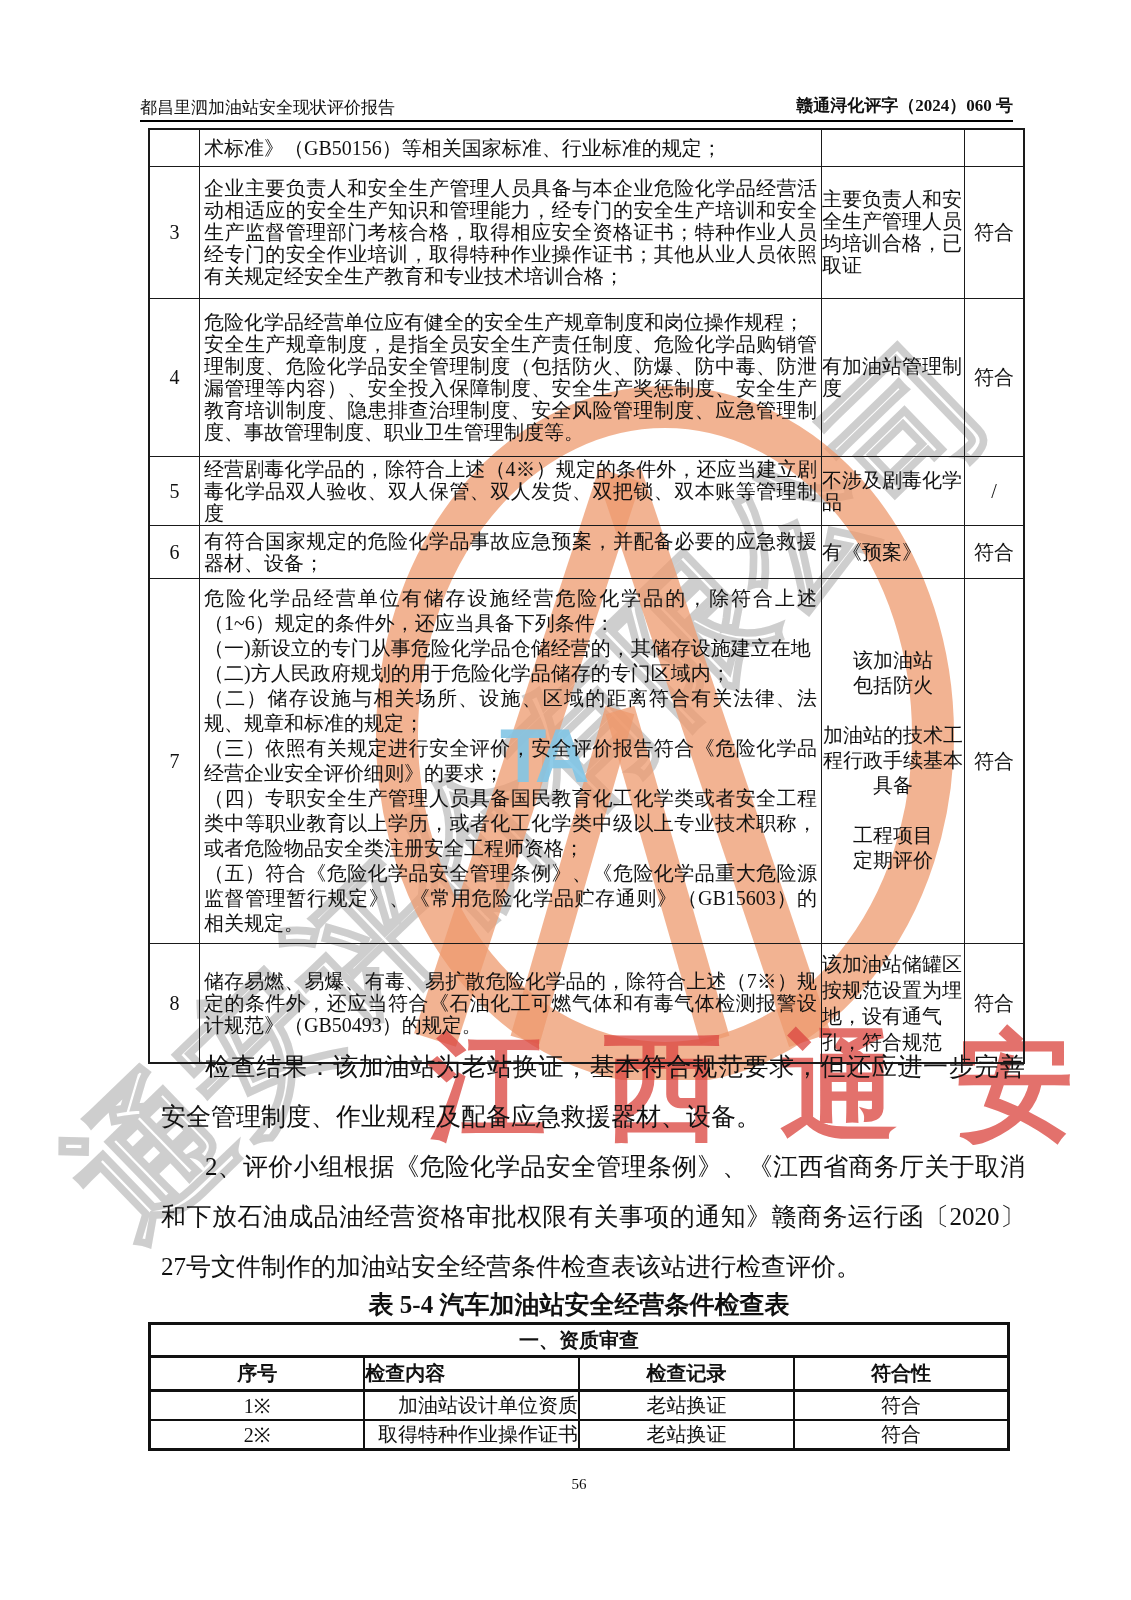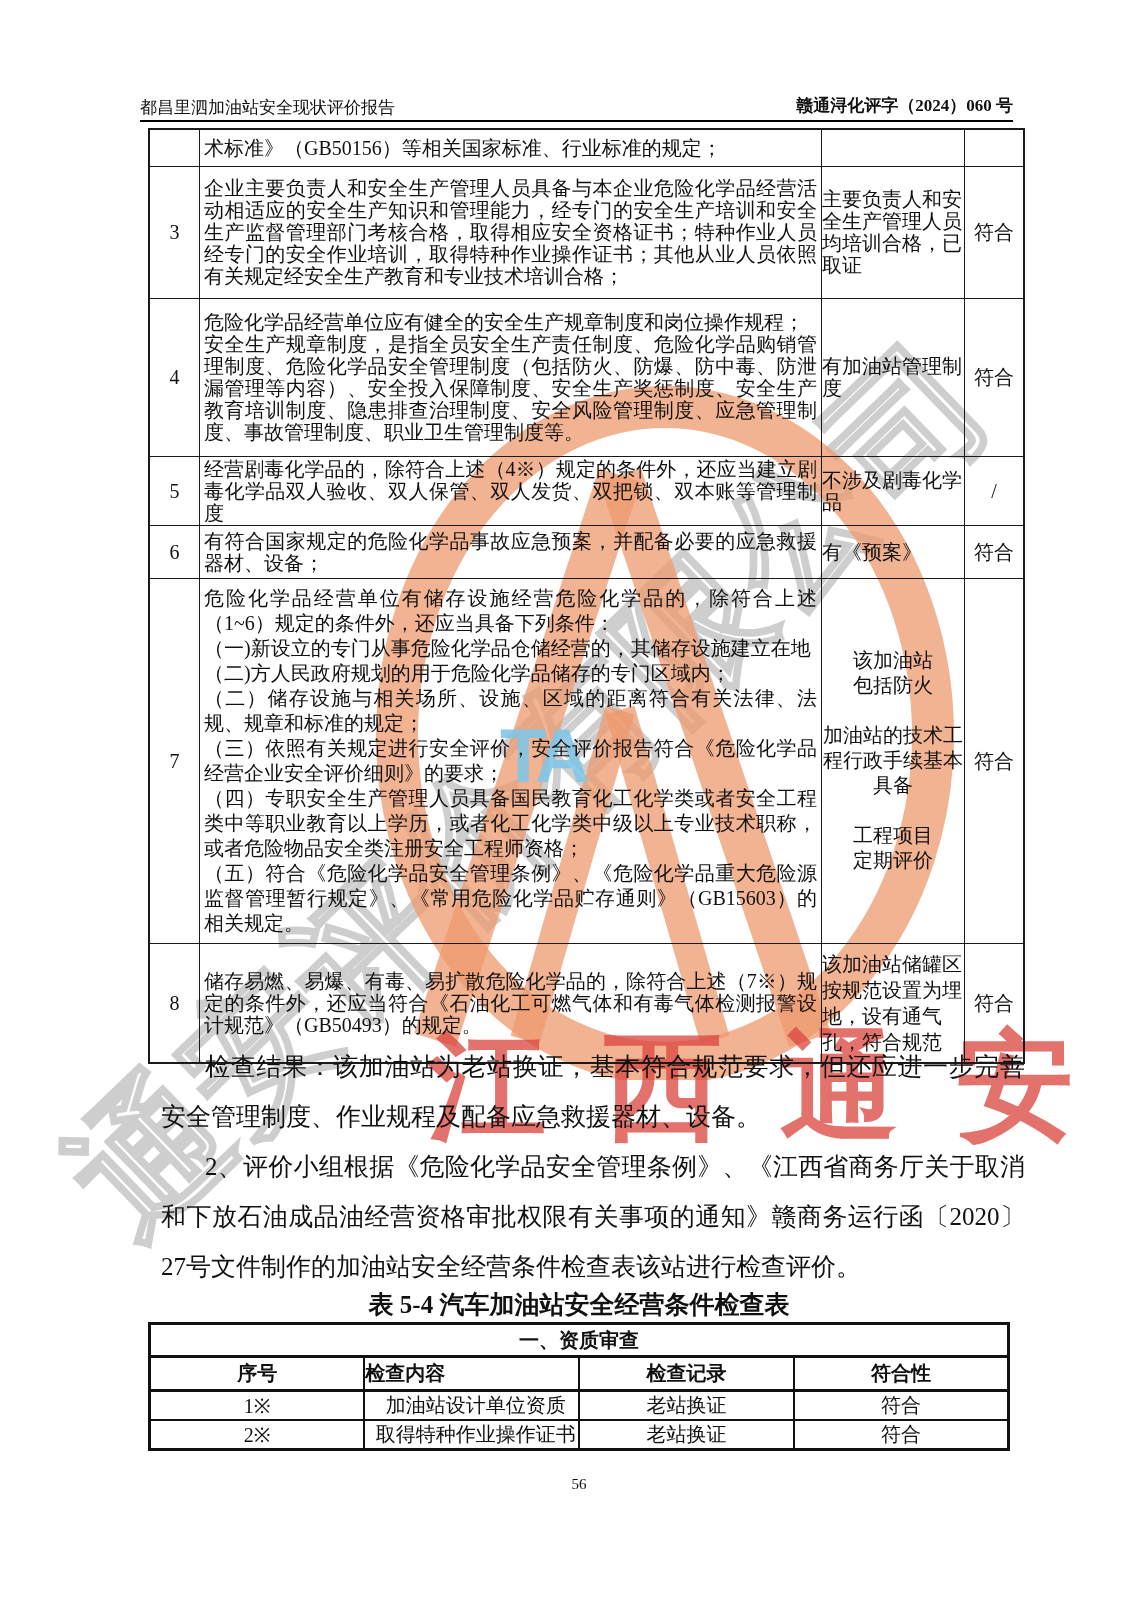--- a/index.html
+++ b/index.html
@@ -54,21 +54,21 @@
   
   .t2-title{position:absolute;z-index:1;left:148px;top:1288px;width:862px;
             text-align:center;font-size:25px;font-weight:bold;}
   .t2{position:absolute;z-index:1;left:148px;top:1322px;width:862px;
       font-size:20px;border:3px solid #111;}
   .t2 td{border:2px solid #111;vertical-align:middle;overflow:hidden;padding:0;}
   .t2 tr.sec td{border-bottom:3px solid #111;height:30px;text-align:center;font-weight:bold;}
   .t2 tr.head td{border-bottom:3px solid #111;height:31px;font-weight:bold;}
   .t2 td.c-no{width:57px;text-align:center;}
   .t2 td.c-content{width:590px;}
-  .t2 tr td.c-content.body{text-align:center;padding-left:8px;}
+  .t2 tr td.c-content.body{text-align:right;padding-left:8px;}
   .t2 td.c-record{width:158px;text-align:center;}
   .t2 td.c-comp{width:57px;text-align:center;}
   .t2 tr.r{height:28px;}
   
   .page-num{position:absolute;z-index:1;left:148px;top:1476px;width:862px;
             text-align:center;font-size:15px;}
 </style>
 </head>
 <body>
 

